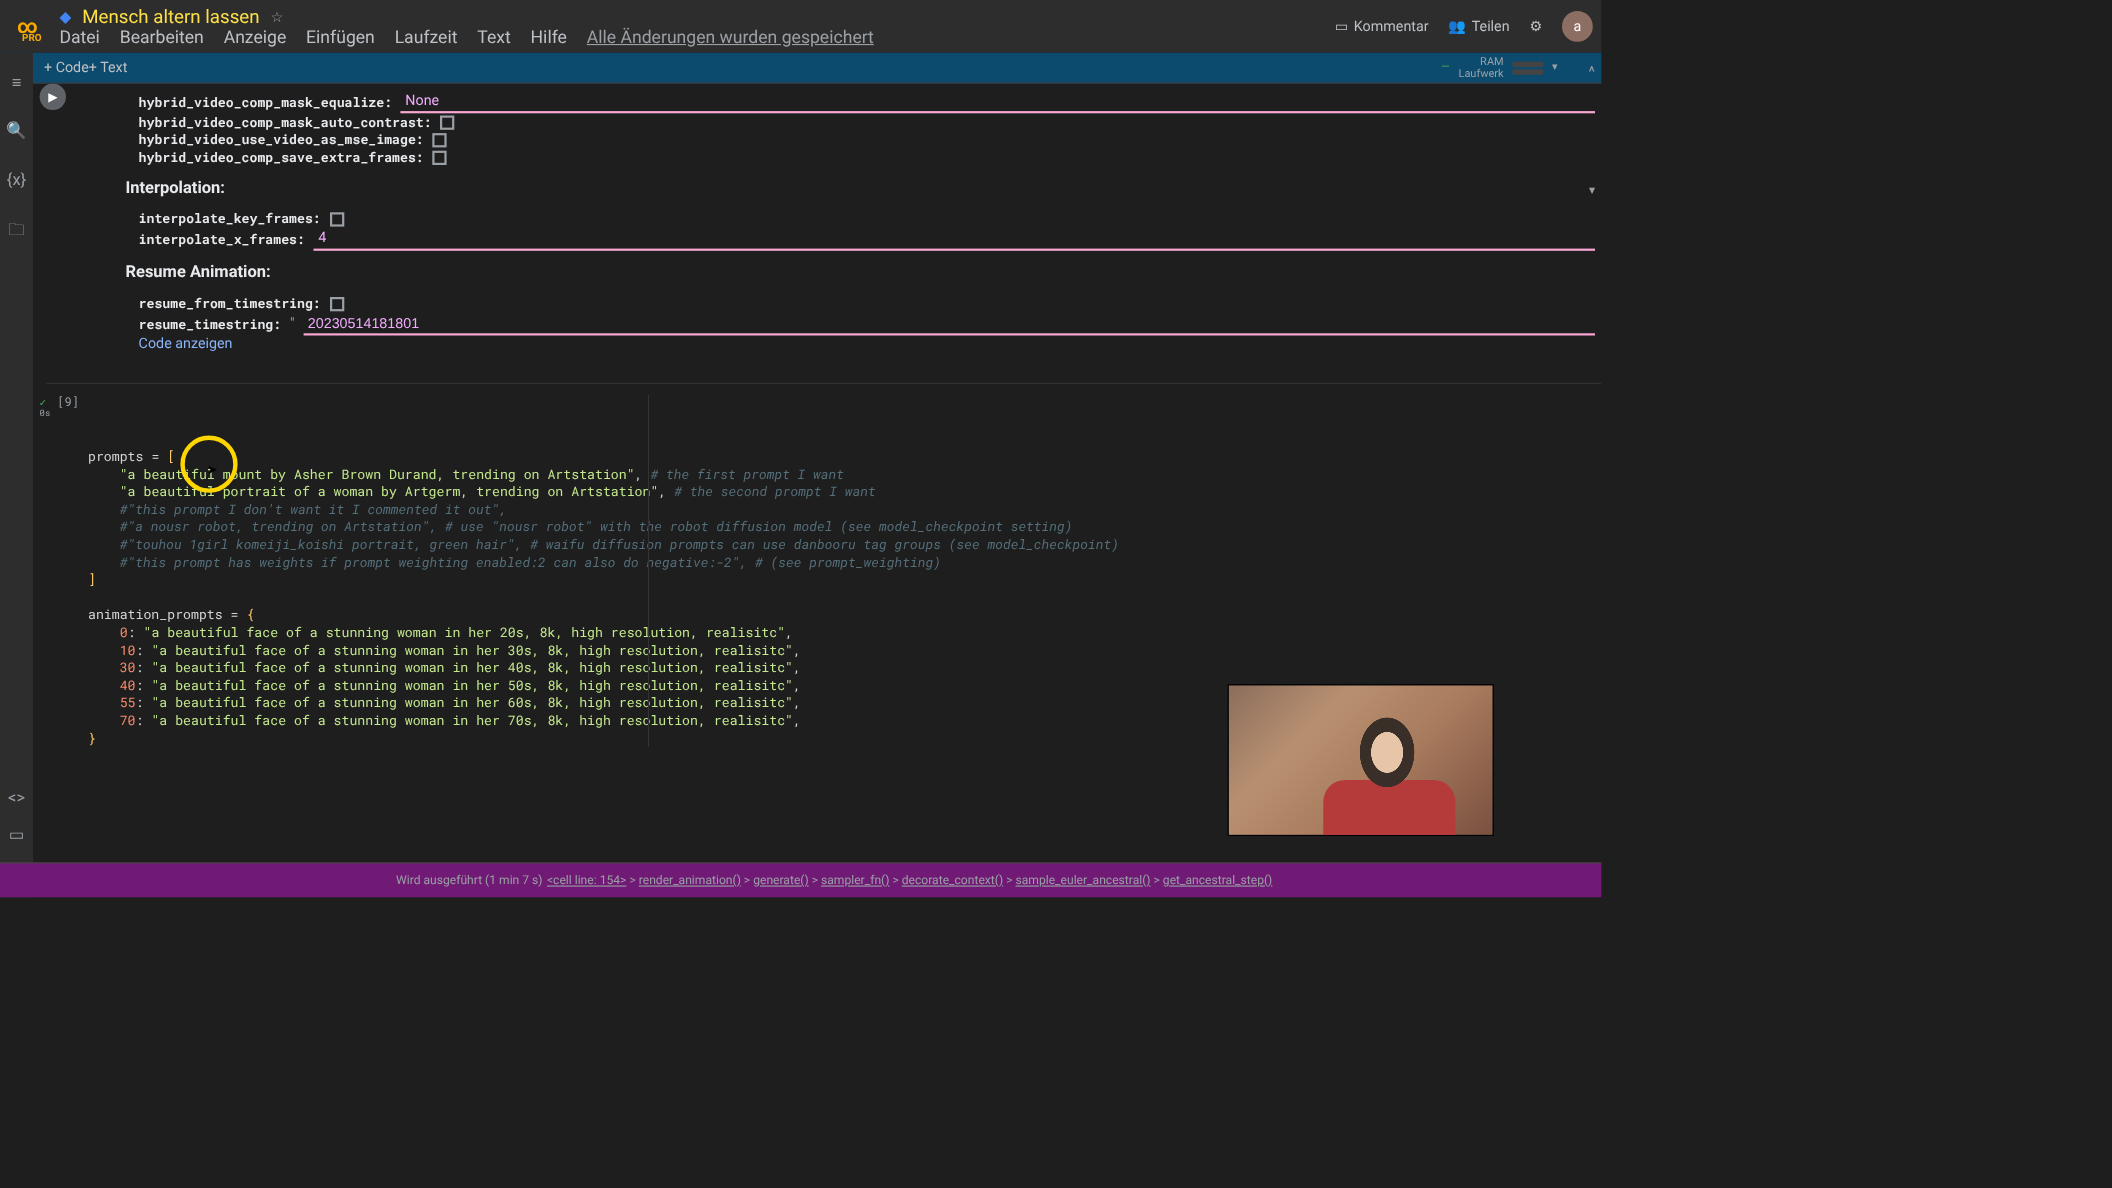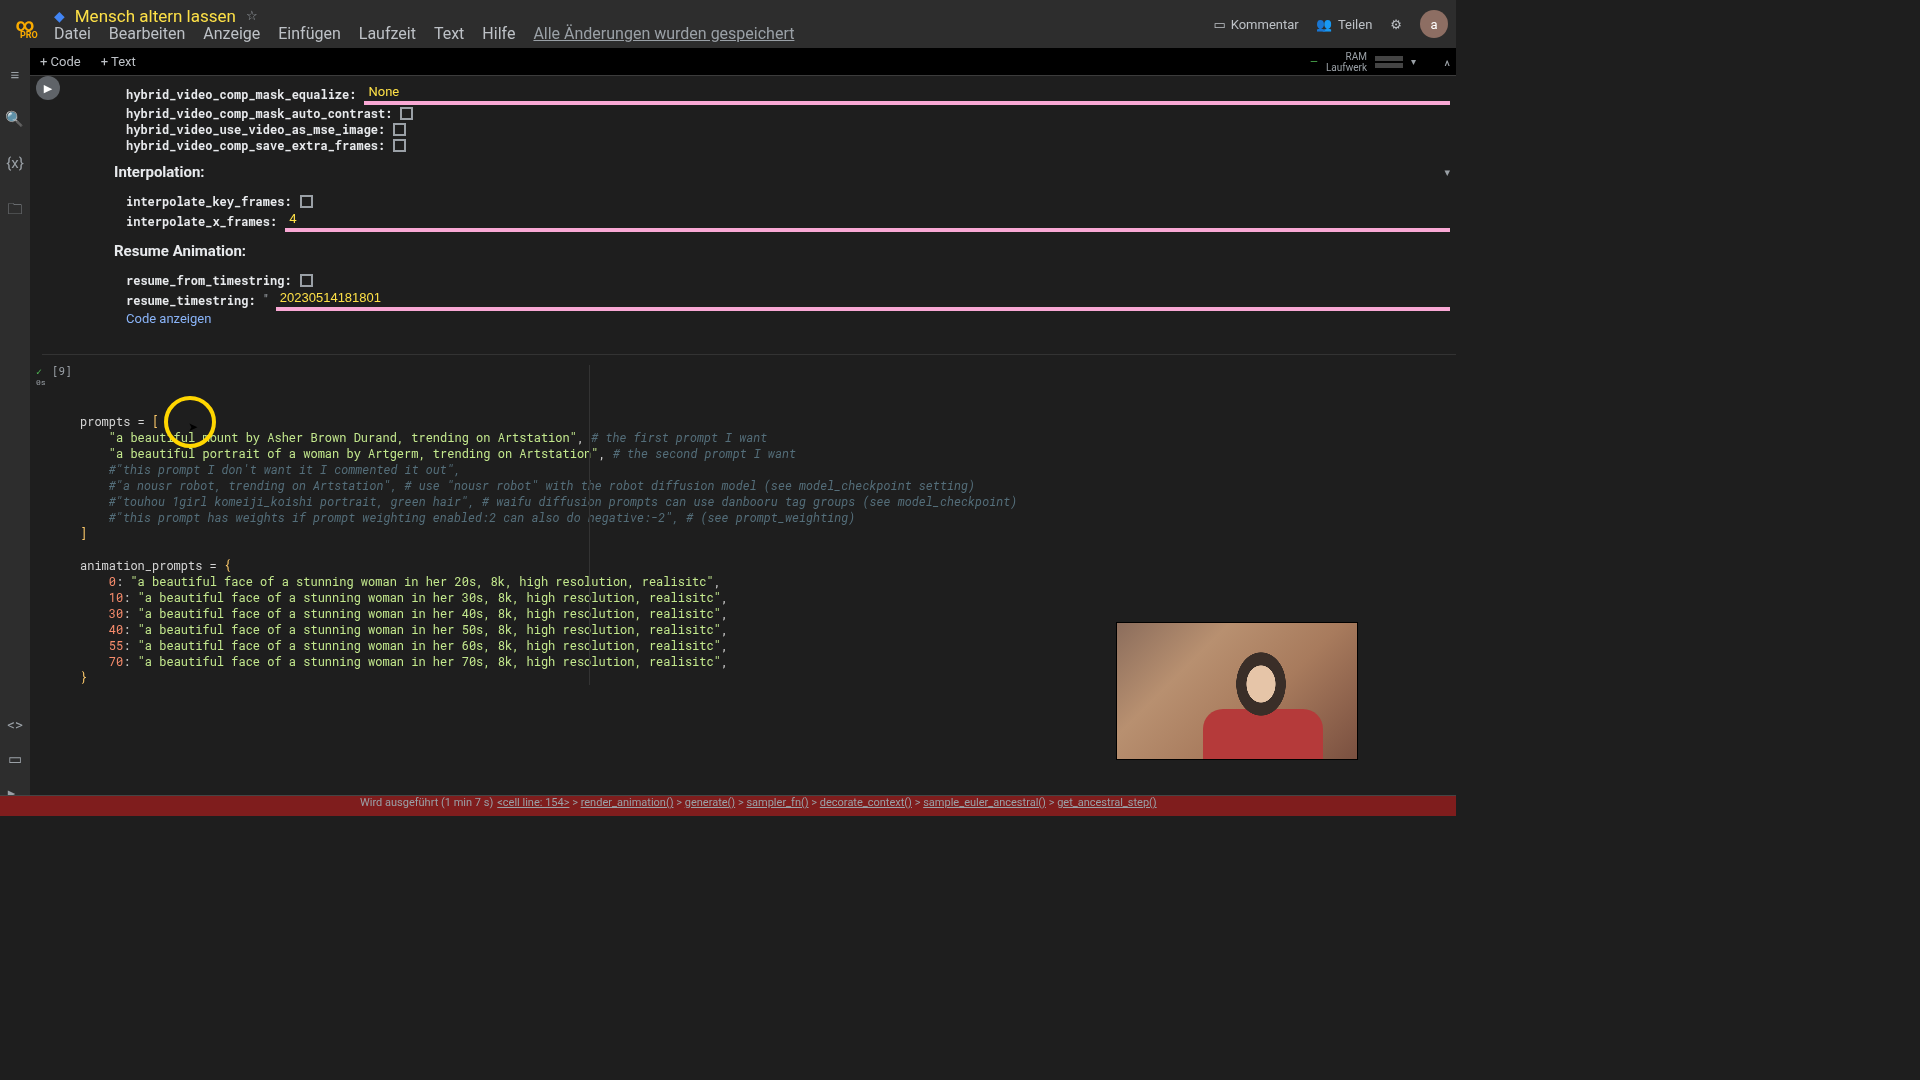--- a/index.html
+++ b/index.html
@@ -42,26 +42,25 @@
 .doc-title { color: #fde047; font-size: 17px; }
 .star-icon { color: #9aa0a6; cursor: pointer; }
 .menubar { display: flex; gap: 18px; font-size: 16px; color: #bdc1c6; margin-top: -4px; }
 .menubar span { cursor: pointer; }
 .save-msg { text-decoration: underline; color: #9aa0a6; }
 .header-right { margin-left: auto; display: flex; align-items: center; gap: 18px; color: #bdc1c6; }
 .hbtn { display: flex; align-items: center; gap: 5px; cursor: pointer; }
 .avatar { width: 28px; height: 28px; border-radius: 50%; background: #8d6e63; color: #fff; display: flex; align-items: center; justify-content: center; font-size: 13px; }
 
 .toolbar {
-  background: #000000;
+  background: #0c4a6e;
   height: 28px;
   display: flex;
   align-items: center;
   padding: 0 40px;
-  gap: 20px;
   font-size: 13px;
   border-bottom: 1px solid #3c3c3c;
 }
 .tool-btn { color: #bdc1c6; cursor: pointer; }
 .ram-block { margin-left: auto; display: flex; align-items: center; gap: 8px; font-size: 10px; line-height: 1.1; color: #9aa0a6; }
 .ram-labels { text-align: right; }
 .ram-bars { display: flex; flex-direction: column; gap: 2px; }
 .ram-bar { width: 28px; height: 5px; background: #444; }
 .caret { color: #9aa0a6; cursor: pointer; }
 
@@ -109,22 +108,22 @@
   padding-left: 52px;
 }
 .param-label {
   font-family: "Roboto Mono", monospace;
   font-size: 12px;
   color: #e8eaed;
   font-weight: bold;
 }
 .param-value {
   font-size: 13px;
-  color: #fde047;
-  border-bottom: 4px solid #f9a8d4;
+  color: #f0abfc;
+  border-bottom: 2px solid #f9a8d4;
   padding: 2px 4px;
   min-width: 40px;
   flex: 1;
   max-width: 1180px;
 }
 .checkbox {
   width: 13px; height: 13px;
   border: 2px solid #9aa0a6;
   cursor: pointer;
 }
@@ -225,25 +224,26 @@
   position: absolute;
   left: 36%; bottom: 0;
   width: 120px; height: 50px;
   background: #b53a3a;
   border-radius: 20px 20px 0 0;
 }
 
 .statusbar {
   position: absolute;
   left: 0; right: 0; bottom: 0;
-  height: 21px;
-  background: #7f1d1d;
+  height: 32px;
+  background: #701a75;
   color: #9aa0a6;
   font-size: 11px;
   display: flex;
+  align-items: center;
   padding-left: 360px;
   gap: 4px;
   border-top: 1px solid #444;
 }
 .statusbar .crumb { text-decoration: underline; cursor: pointer; }
 .top-right-caret {
   position: absolute;
   right: 6px; top: 90px;
   color: #9aa0a6;
   font-size: 11px;

